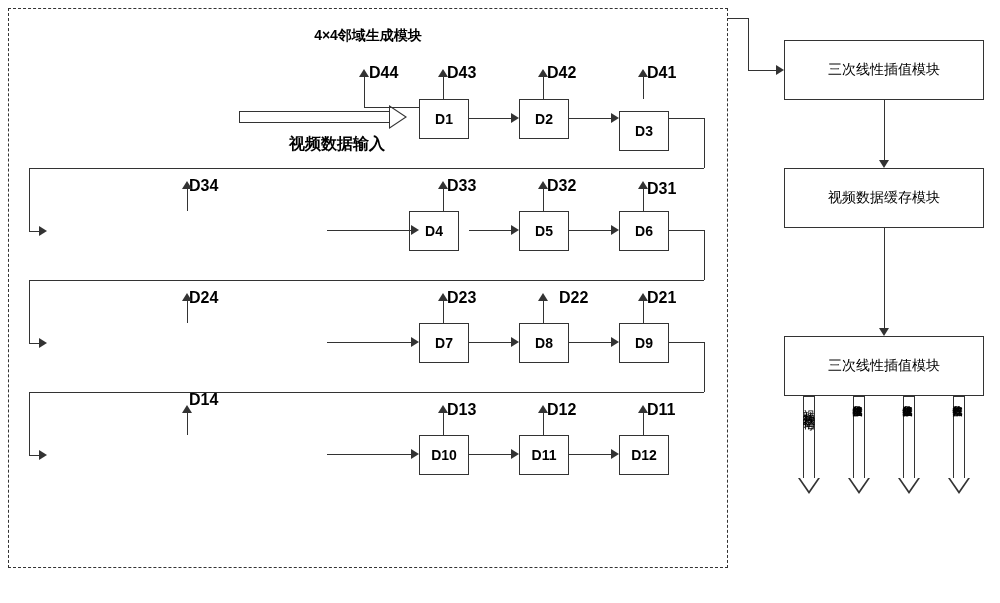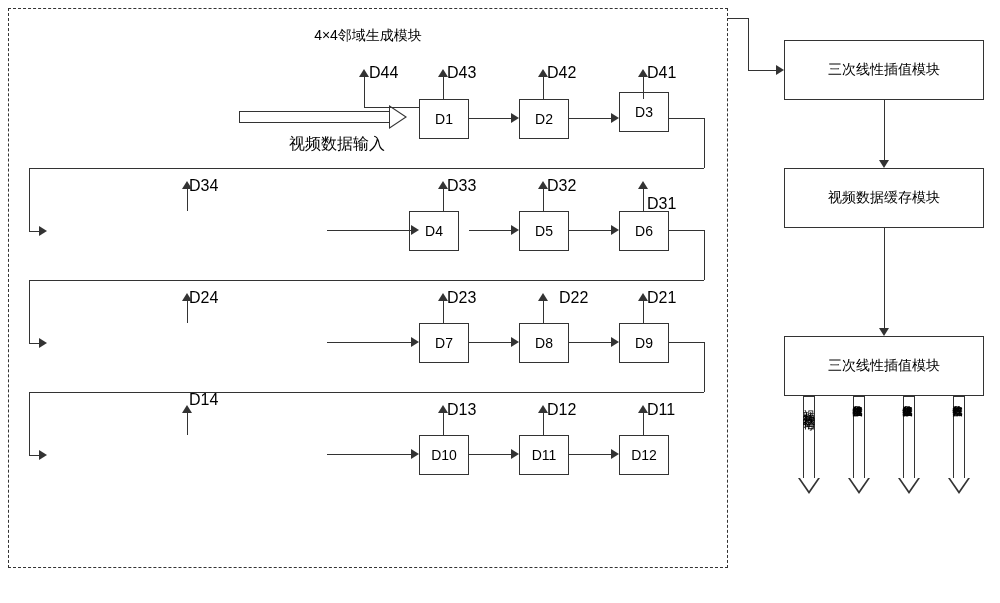--- a/index.html
+++ b/index.html
@@ -11,20 +11,21 @@
       position: relative;
       font-size: 14px;
     }
     .main-container {
       position: absolute;
       left: 8px;
       top: 8px;
       width: 720px;
       height: 560px;
       border: 1.5px dashed #333;
+      font-weight: bold;
     }
     .title {
       position: absolute;
       top: 18px;
       left: 50%;
       transform: translateX(-50%);
     }
     .dreg {
       position: absolute;
       width: 50px;
@@ -150,21 +151,21 @@
     }
   </style>
 </head>
 <body>
 
 <div class="main-container">
   <div class="title">4×4邻域生成模块</div>
 
   <div class="dreg" style="left:410px;top:90px">D1</div>
   <div class="dreg" style="left:510px;top:90px">D2</div>
-  <div class="dreg" style="left:610px;top:83px">D3</div>
+  <div class="dreg" style="left:610px;top:102px">D3</div>
 
   <div class="hollow-arrow">
     <div class="hollow-arrow-body"></div>
     <div class="hollow-arrow-head"></div>
   </div>
   <div class="label" style="left:280px;top:125px">视频数据输入</div>
 
   <div class="label" style="left:360px;top:55px">D44</div>
   <div class="arrow-line" style="left:355px;top:68px;width:1px;height:30px"></div>
   <div class="arrow-head-up" style="left:350px;top:60px"></div>
@@ -208,21 +209,21 @@
   <div class="arrow-head-right" style="left:502px;top:216px"></div>
   <div class="arrow-line" style="left:560px;top:221px;width:42px;height:1px"></div>
   <div class="arrow-head-right" style="left:602px;top:216px"></div>
 
   <div class="label" style="left:438px;top:168px">D33</div>
   <div class="arrow-line" style="left:434px;top:180px;width:1px;height:22px"></div>
   <div class="arrow-head-up" style="left:429px;top:172px"></div>
   <div class="label" style="left:538px;top:168px">D32</div>
   <div class="arrow-line" style="left:534px;top:180px;width:1px;height:22px"></div>
   <div class="arrow-head-up" style="left:529px;top:172px"></div>
-  <div class="label" style="left:638px;top:186px">D31</div>
+  <div class="label" style="left:638px;top:171px">D31</div>
   <div class="arrow-line" style="left:634px;top:180px;width:1px;height:22px"></div>
   <div class="arrow-head-up" style="left:629px;top:172px"></div>
 
   <div class="arrow-line" style="left:660px;top:221px;width:35px;height:1px"></div>
   <div class="arrow-line" style="left:695px;top:221px;width:1px;height:50px"></div>
   <div class="arrow-line" style="left:20px;top:271px;width:675px;height:1px"></div>
   <div class="arrow-line" style="left:20px;top:271px;width:1px;height:63px"></div>
   <div class="arrow-line" style="left:20px;top:334px;width:10px;height:1px"></div>
   <div class="arrow-head-right" style="left:30px;top:329px"></div>
 

